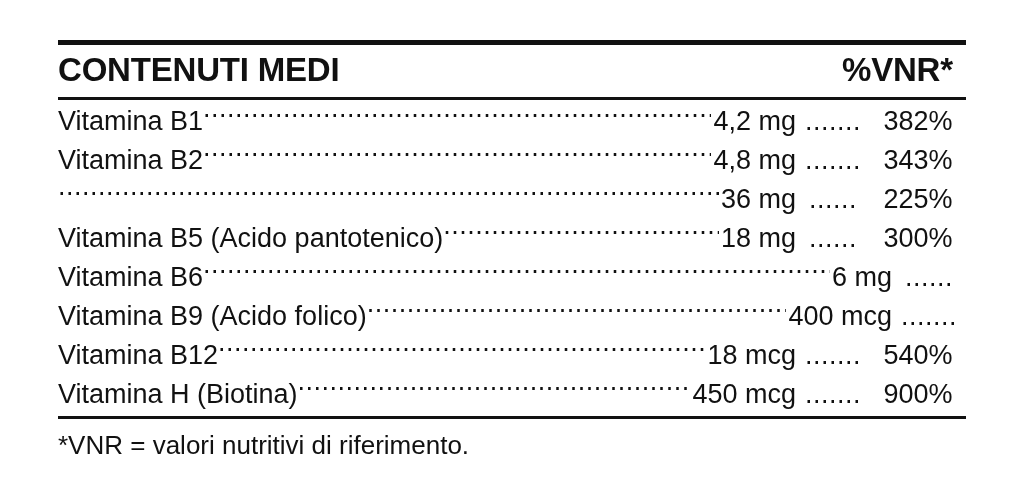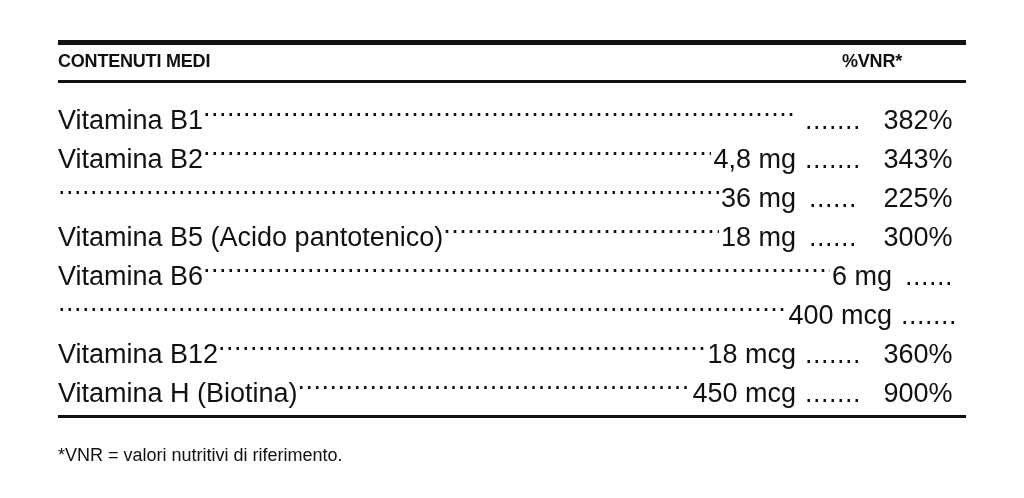--- a/index.html
+++ b/index.html
@@ -35,21 +35,21 @@
     height: 3px;
     background: #111111;
     width: 100%;
     margin-top: 2px;
   }
   .header-row {
     display: flex;
     align-items: baseline;
     padding: 6px 0 4px 0;
     font-weight: bold;
-    font-size: 18px;
+    font-size: 33px;
     letter-spacing: -0.2px;
     gap: 33px;
   }
   .header-title {
     flex: 0 0 auto;
   }
   .header-spacer {
     flex: 1 1 auto;
   }
   .header-dose {
@@ -57,21 +57,21 @@
     text-align: right;
     white-space: nowrap;
   }
   .header-vnr {
     flex: 0 0 auto;
     width: 124px;
     text-align: left;
     white-space: nowrap;
   }
   .rows {
-    padding-top: 18px;
+    padding-top: 2px;
   }
   .row {
     display: flex;
     align-items: baseline;
     font-size: 27px;
     line-height: 39px;
     white-space: nowrap;
   }
   .row .name {
     flex: 0 0 auto;
@@ -103,22 +103,22 @@
     width: 74px;
     text-align: center;
     letter-spacing: 0.5px;
   }
   .row .vnr {
     flex: 0 0 auto;
     width: 96px;
     text-align: center;
   }
   .footnote {
-    font-size: 18px;
-    padding-top: 20px;
+    font-size: 26px;
+    padding-top: 9px;
     line-height: 34px;
   }
 </style>
 </head>
 <body>
 
 <div class="panel">
 
   <div class="rule-top"></div>
 
@@ -128,20 +128,21 @@
     <div class="header-vnr">%VNR*</div>
   </div>
 
   <div class="rule-mid"></div>
 
   <div class="rows">
 
     <div class="row">
       <span class="name">Vitamina B1</span>
       <span class="leader"></span>
+      <span class="amount">4,2 mg</span>
       <span class="dots2">.......</span>
       <span class="vnr">382%</span>
     </div>
 
     <div class="row">
       <span class="name">Vitamina B2</span>
       <span class="leader"></span>
       <span class="amount">4,8 mg</span>
       <span class="dots2">.......</span>
       <span class="vnr">343%</span>
@@ -163,31 +164,32 @@
     </div>
 
     <div class="row">
       <span class="name">Vitamina B6</span>
       <span class="leader"></span>
       <span class="amount">6 mg</span>
       <span class="dots2">......</span>
     </div>
 
     <div class="row">
+      <span class="name">Vitamina B9 (Acido folico)</span>
       <span class="leader"></span>
       <span class="amount">400 mcg</span>
       <span class="dots2">.......</span>
     </div>
 
     <div class="row">
       <span class="name">Vitamina B12</span>
       <span class="leader"></span>
       <span class="amount">18 mcg</span>
       <span class="dots2">.......</span>
-      <span class="vnr">360%</span>
+      <span class="vnr">540%</span>
     </div>
 
     <div class="row">
       <span class="name">Vitamina H (Biotina)</span>
       <span class="leader"></span>
       <span class="amount">450 mcg</span>
       <span class="dots2">.......</span>
       <span class="vnr">900%</span>
     </div>
 

